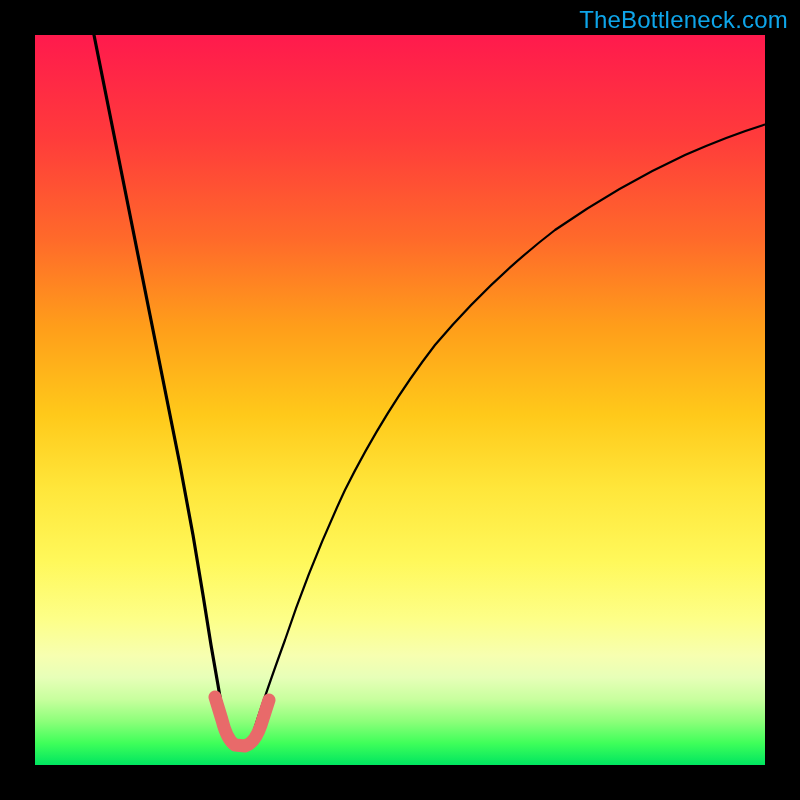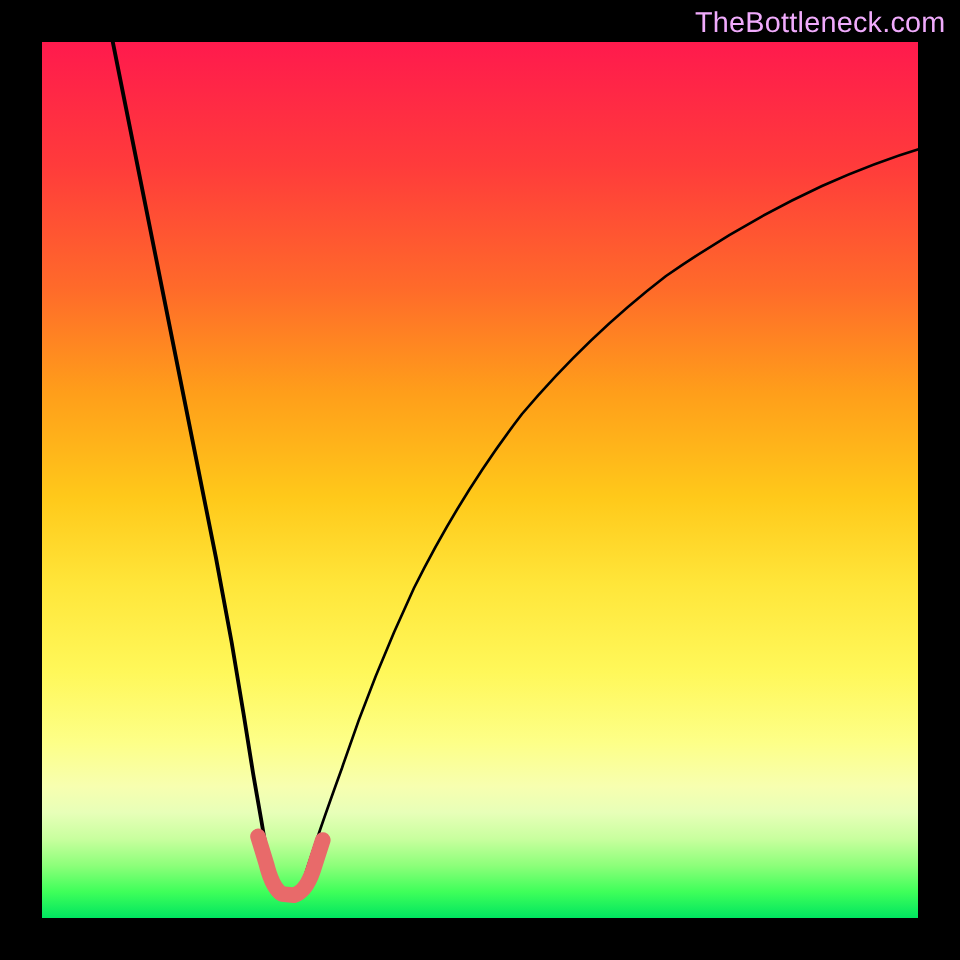--- a/index.html
+++ b/index.html
@@ -41,21 +41,21 @@
       #c8ff9e 91%,
       #8dff7a 94%,
       #3fff5a 97%,
       #00e560 100%
     );
   }
   .watermark {
     position: absolute;
     top: 6px;
     right: 12px;
-    color: #f0abfc;
+    color: #0ea5e9;
     font-size: 24px;
     letter-spacing: 0.2px;
     user-select: none;
   }
   svg.curve {
     position: absolute;
     left: 0;
     top: 0;
     width: 730px;
     height: 730px;

